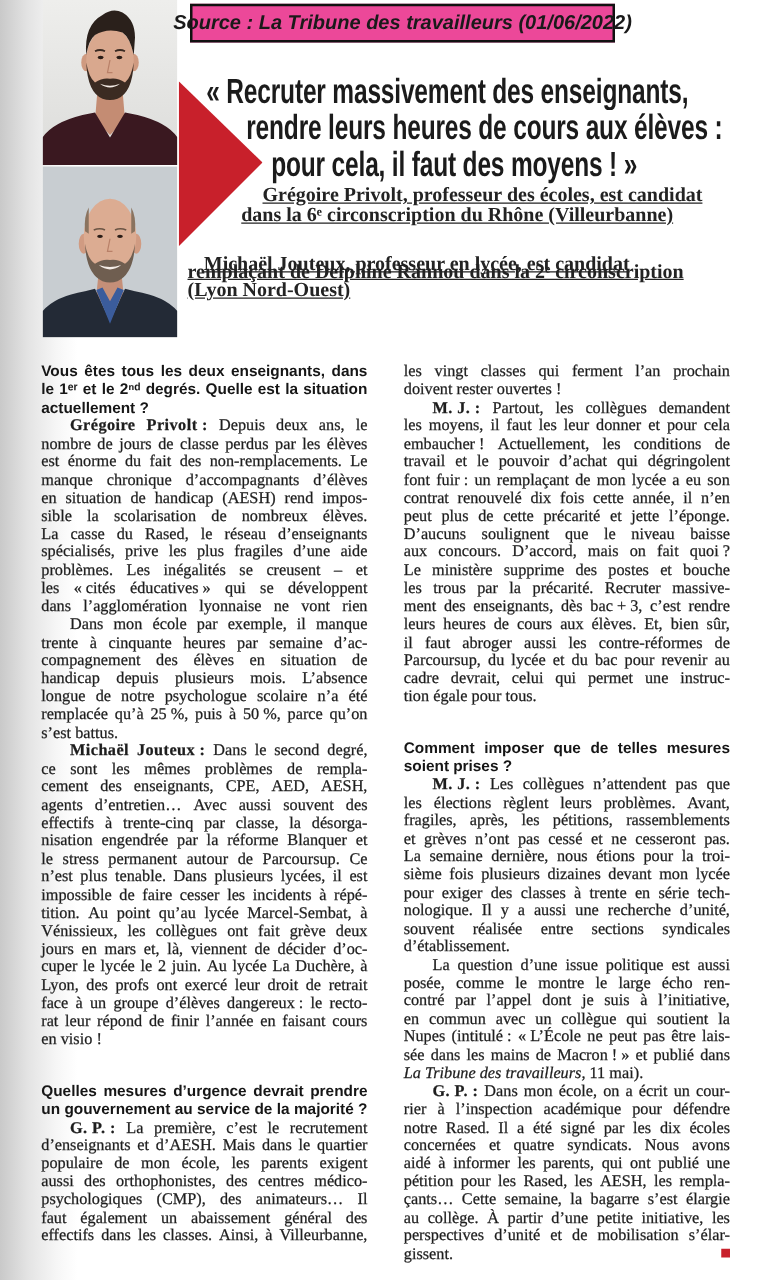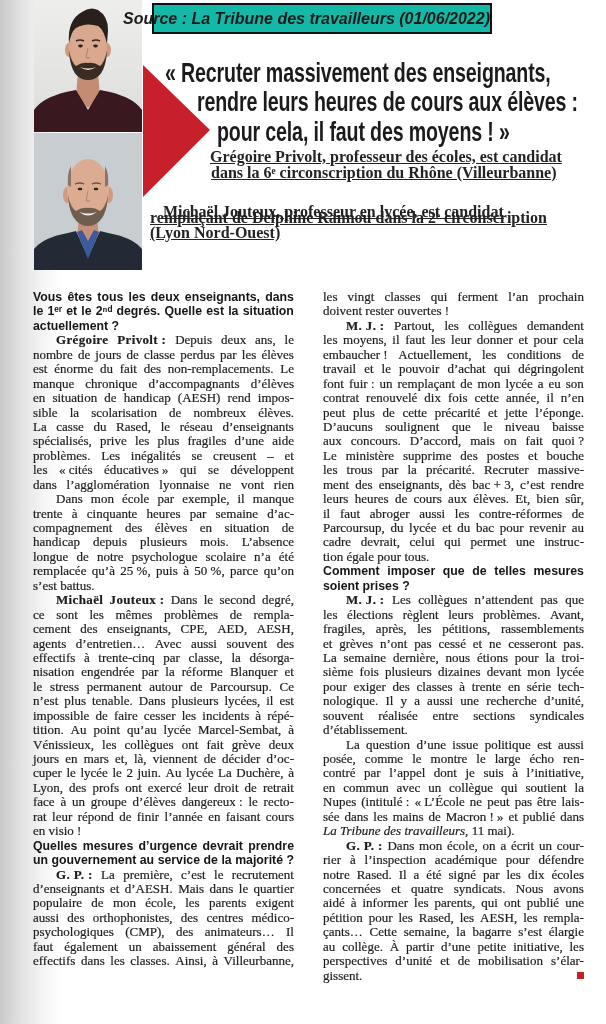--- a/index.html
+++ b/index.html
@@ -15,22 +15,22 @@
 
   .photo { position: absolute; left: 34px; width: 108px; overflow: hidden; }
   .photo svg { display: block; }
   #photo1 { top: 0; height: 132px; }
   #photo2 { top: 133px; height: 137px; }
 
   .triangle { left: 143px; top: 65px; width: 67px; height: 132px; }
 
   .source-box {
     left: 152px; top: 3px; width: 340px; height: 31px;
-    border: 2px solid #111; background: #14b8a6;
-    display: flex; align-items: center; justify-content: flex-end;
+    border: 2px solid #111; background: #ec4899;
+    display: flex; align-items: center; justify-content: center;
     font-family: "Liberation Sans", sans-serif; font-style: italic; font-weight: bold;
     font-size: 16px; color: #1a1a1a; white-space: nowrap;
   }
 
   .hl {
     position: absolute;
     font-family: "Liberation Sans", sans-serif; font-weight: bold;
     font-size: 28px; line-height: 28px; white-space: nowrap;
     transform: scaleX(0.70); transform-origin: left top;
     color: #1b1b1b; letter-spacing: -0.2px;
@@ -45,21 +45,21 @@
   .col { position: absolute; top: 290px; width: 261px; }
   #col-left { left: 33px; }
   #col-right { left: 323px; }
 
   .ln {
     display: flex; height: 14.45px; line-height: 14.45px;
     white-space: nowrap; gap: 0 3.3px; font-size: 13px;
   }
   .ln.j { justify-content: space-between; gap: 0 2px; }
   .ln.ind { padding-left: 23px; }
-  .blk.gap { margin-top: 0; }
+  .blk.gap { margin-top: 27px; }
   .answer .ln { -webkit-text-stroke: 0.2px #1e1e1e; color: #1e1e1e; }
   .question .ln {
     font-family: "Liberation Sans", sans-serif; font-weight: bold;
     font-size: 12.3px; color: #161616;
   }
   .spk { font-weight: bold; letter-spacing: 0.35px; }
   .it { font-style: italic; }
   .endmark { width: 7px; height: 7px; margin-left: auto; align-self: center; display: inline-block; }
 </style>
 </head>
@@ -119,21 +119,21 @@
 
   <div class="abs source-box">
     <span>Source : La Tribune des travailleurs (01/06/2022)</span>
   </div>
 
   <div class="hl" style="left:165px; top:59px;">«&nbsp;Recruter massivement des enseignants,</div>
   <div class="hl" style="left:197px; top:88px;">rendre leurs heures de cours aux élèves&nbsp;:</div>
   <div class="hl" style="left:217px; top:118px;">pour cela, il faut des moyens&nbsp;!&nbsp;»</div>
 
   <div class="sub" style="left:210px; top:149px;">Grégoire Privolt, professeur des écoles, est candidat</div>
-  <div class="sub" style="left:193px; top:165px;margin-left:18px;">dans la 6ᵉ circonscription du Rhône (Villeurbanne)</div>
+  <div class="sub" style="left:193px; top:165px;">dans la 6ᵉ circonscription du Rhône (Villeurbanne)</div>
   <div class="sub" style="left:163px; top:204px;">Michaël Jouteux, professeur en lycée, est candidat</div>
   <div class="sub" style="left:150px; top:210px;">remplaçant de Delphine Rannou dans la 2ᵉ circonscription</div>
   <div class="sub" style="left:150px; top:225px;">(Lyon Nord-Ouest)</div>
 
   <div class="col" id="col-left">
       <div class="blk question">
         <div class="ln j">
           <span>Vous</span>
           <span>êtes</span>
           <span>tous</span>

